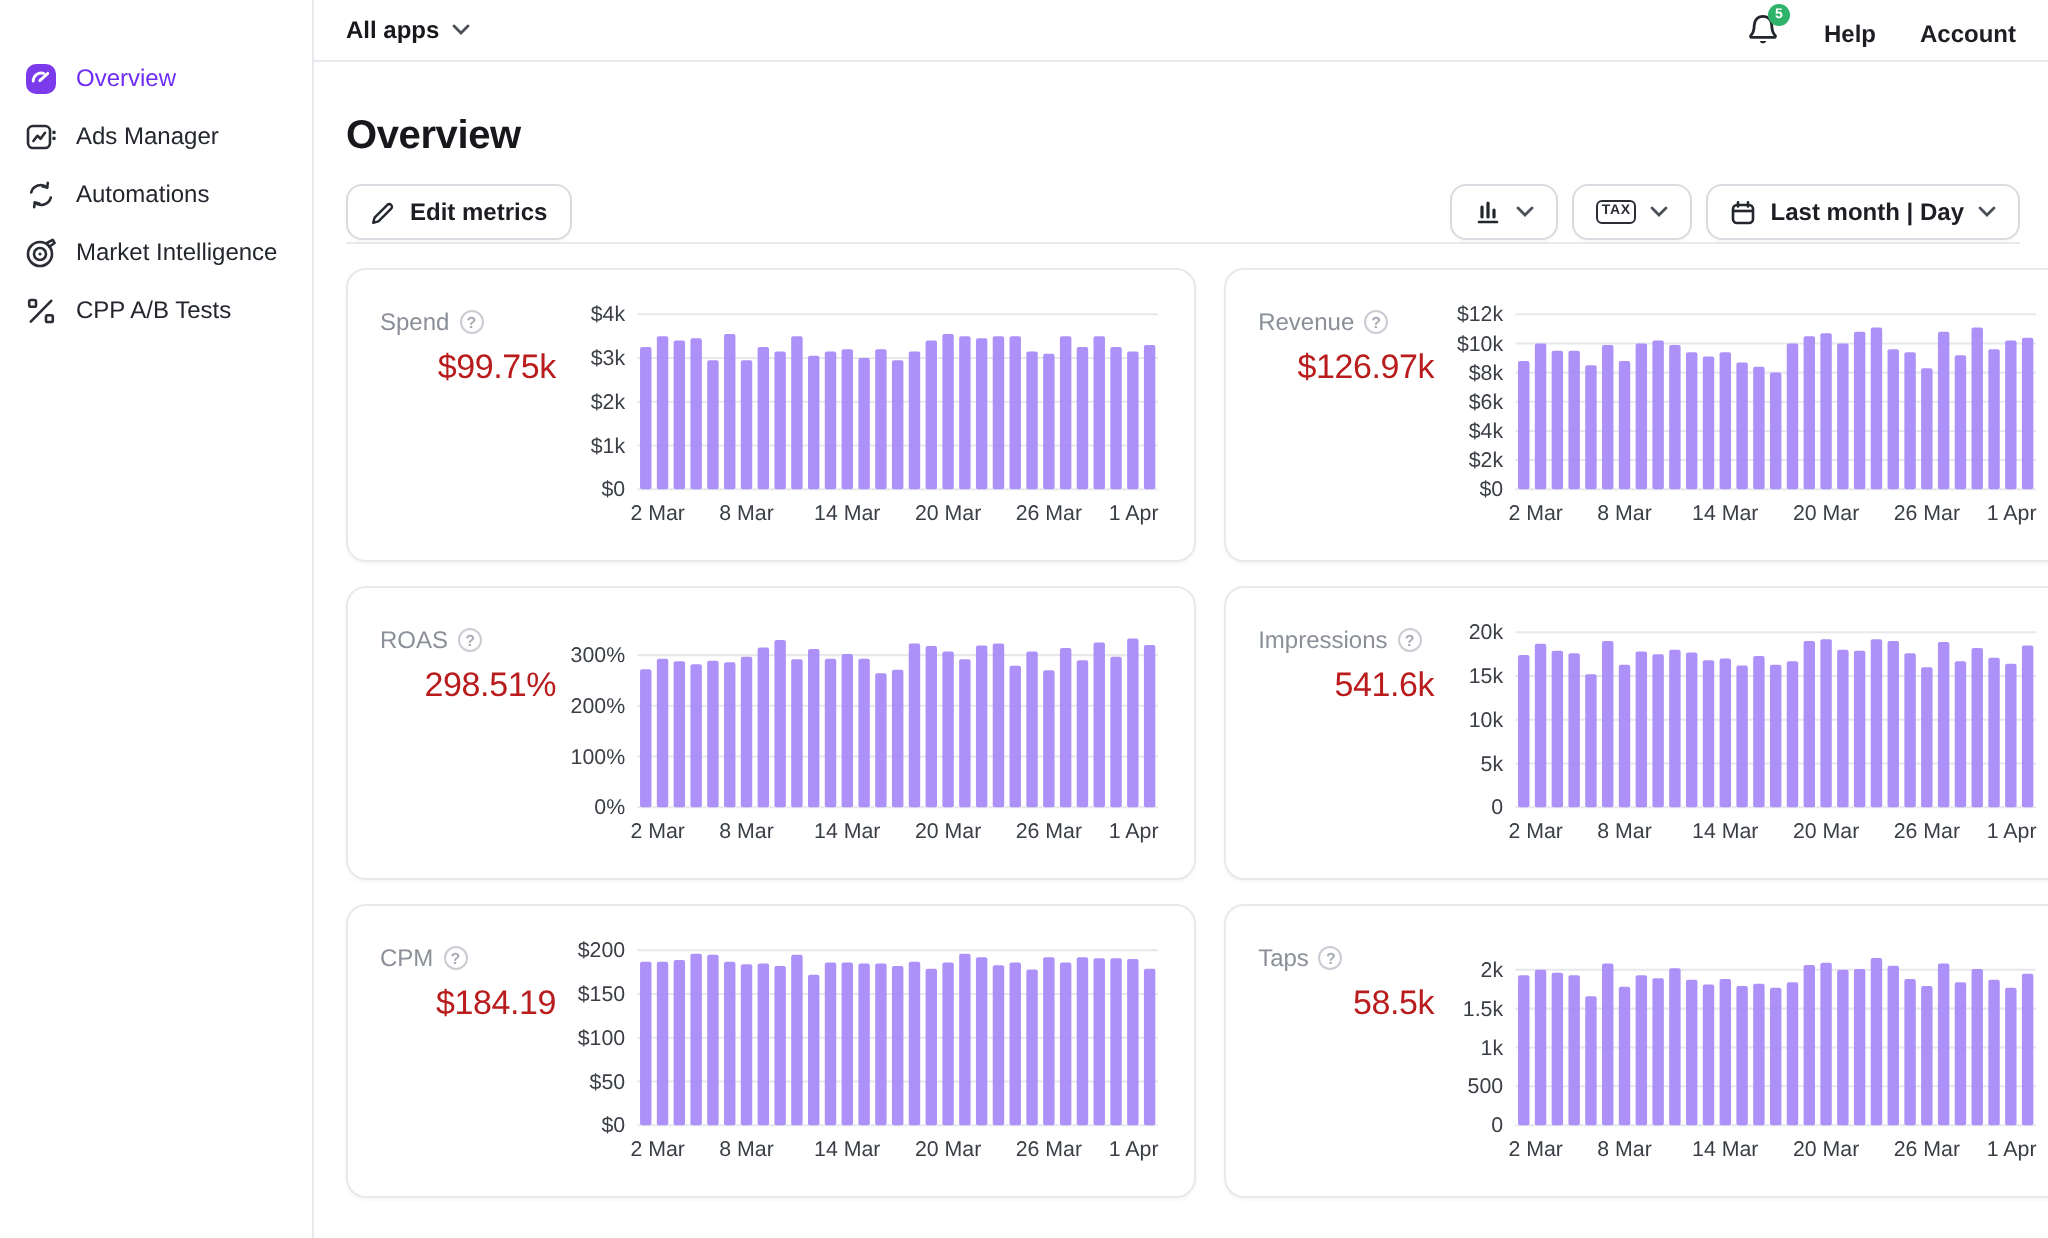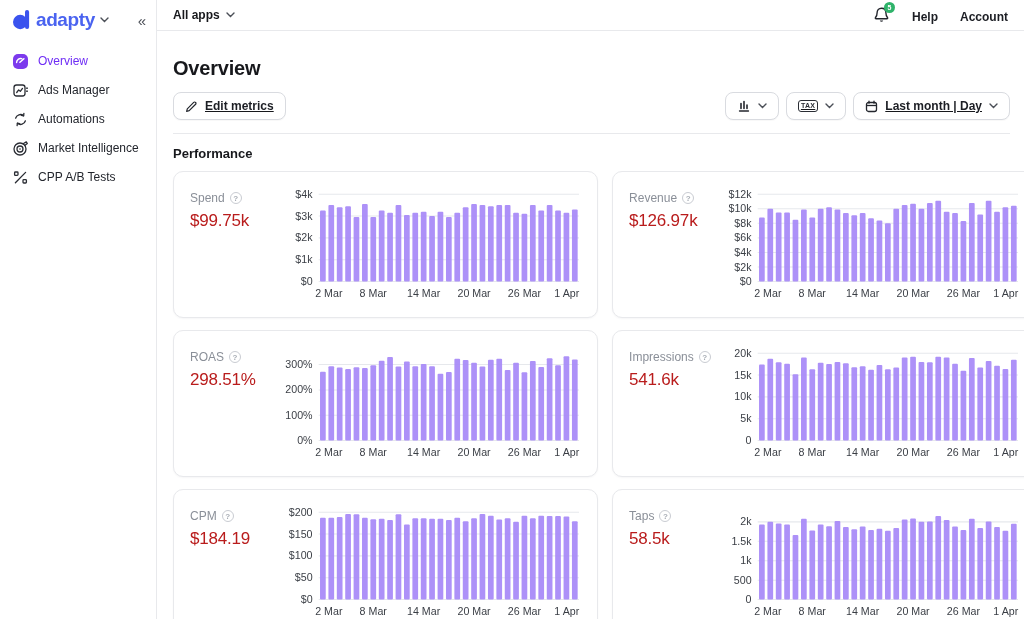--- a/index.html
+++ b/index.html
@@ -38,74 +38,61 @@
   .badge {
     position:absolute; top:-4px; right:-5px; min-width:11px; height:11px;
     background:#2fb36a; border-radius:50%; color:#fff; font-size:7px; font-weight:700;
     display:flex; align-items:center; justify-content:center; padding:0 2px;
   }
   .top-link { font-size:12px; font-weight:600; color:#1c1e24; cursor:pointer; }
 
   
   .content { padding:12px 14px 0 16px; }
   .page-title { font-size:20px; font-weight:700; margin:2px 0 12px 0; letter-spacing:-0.2px; }
-  .toolbar-row { display:flex; align-items:flex-start; margin-bottom:13px;text-decoration:underline; }
+  .toolbar-row { display:flex; align-items:flex-start; margin-bottom:1px; }
   .btn {
     display:inline-flex; align-items:center; gap:7px; height:28px;
     border:1px solid #d9dbe0; border-radius:8px; background:#fff;
     padding:0 11px; font-size:12px; font-weight:600; color:#1c1e24; cursor:pointer;
     box-shadow:0 1px 1px rgba(16,24,40,.03);
   }
   .toolbar-right { margin-left:auto; display:flex; gap:7px; }
   .tax-chip {
     border:1.4px solid #2a2d34; border-radius:3px; font-size:7px; font-weight:700;
     padding:1px 2px; letter-spacing:.3px; color:#2a2d34; line-height:1.1;
   }
   .divider { border:none; border-top:1px solid #e8e9ec; margin:0 0 12px 0; }
   .section-title { font-size:13px; font-weight:700; margin:0 0 10px 0; color:#17181c; }
 
   
   .cards { display:grid; grid-template-columns:1fr 1fr; gap:12px 14px; }
   .card {
     border:1px solid #e8e9ec; border-radius:10px; background:#fff;
     height:147px; padding:13px 14px 8px 16px; display:flex; align-items:flex-start;
     box-shadow:0 1px 2px rgba(16,24,40,.04);
+    text-align:right;
   }
   .card-info { width:88px; flex:0 0 88px; padding-top:6px; }
   .card-label-row { display:flex; align-items:center; gap:5px; }
   .card-label { font-size:12px; color:#8a8f98; font-weight:500; }
   .help-icon {
     width:12px; height:12px; border:1px solid #c9ccd2; border-radius:50%;
     color:#a7acb4; font-size:8px; display:flex; align-items:center; justify-content:center;
     cursor:pointer; font-weight:700;
   }
   .card-value { font-size:17px; font-weight:400; margin-top:6px; letter-spacing:-0.2px; color:#b91c1c; }
   .chart { flex:1; height:120px; }
   .chart text { font-family:"Liberation Sans", sans-serif; }
 </style>
 </head>
 <body>
 
 <div class="app">
 
   <aside class="sidebar">
-    <div class="logo-row">
-      <svg class="logo-mark" viewBox="0 0 20 22">
-        <circle cx="8.2" cy="13" r="7.2" fill="#3a53ee"></circle>
-        <rect x="13" y="1" width="4.1" height="19" rx="2" fill="#3a53ee"></rect>
-        <rect x="10.5" y="8" width="5" height="10" fill="#3a53ee"></rect>
-      </svg>
-      <span class="logo-text">adapty</span>
-      <span class="logo-chevron">
-        <svg width="9" height="6" viewBox="0 0 9 6">
-            <path d="M1 1l3.5 3.5L8 1" fill="none" stroke="#4b4f57" stroke-width="1.4" stroke-linecap="round"></path>
-          </svg>
-      </span>
-      <span class="collapse-btn">«</span>
-    </div>
     <nav class="nav" id="nav-list">
   <div class="nav-item active">
     <span class="nav-icon">
             <svg width="17" height="17" viewBox="0 0 17 17">
               <rect x="1" y="1" width="15" height="15" rx="5" fill="#7c3aed"></rect>
               <path d="M4.6 9.6a4 4 0 0 1 5.2-3.9" fill="none" stroke="#fff" stroke-width="1.4" stroke-linecap="round"></path>
               <path d="M7.9 9.3l4-3.6" stroke="#fff" stroke-width="1.5" stroke-linecap="round"></path>
             </svg>
           </span>
     <span class="nav-label">Overview</span>
@@ -216,21 +203,20 @@
             </svg>
             <span>Last month | Day</span>
             <svg width="9" height="6" viewBox="0 0 9 6">
                 <path d="M1 1l3.5 3.5L8 1" fill="none" stroke="#4b4f57" stroke-width="1.4" stroke-linecap="round"></path>
               </svg>
           </button>
         </div>
       </div>
 
       <hr class="divider">
-      <h2 class="section-title">Performance</h2>
 
       <div class="cards" id="cards">
   <section class="card">
     <div class="card-info">
       <div class="card-label-row">
         <span class="card-label">Spend</span>
         <span class="help-icon">?</span>
       </div>
       <div class="card-value">$99.75k</div>
     </div>

